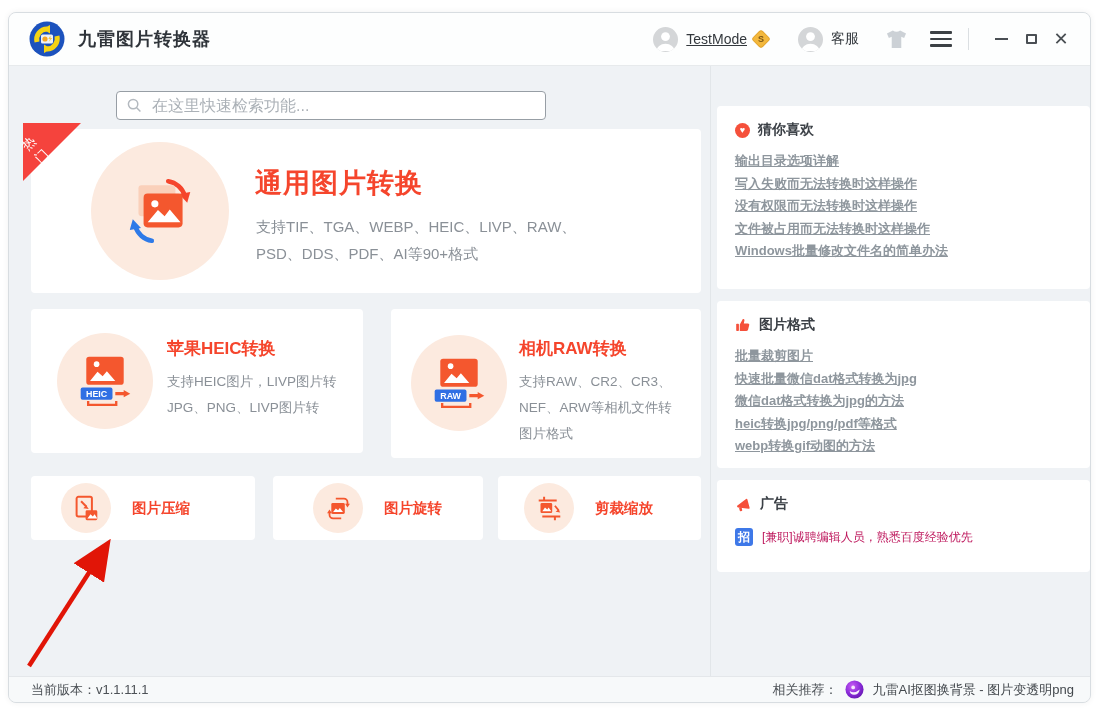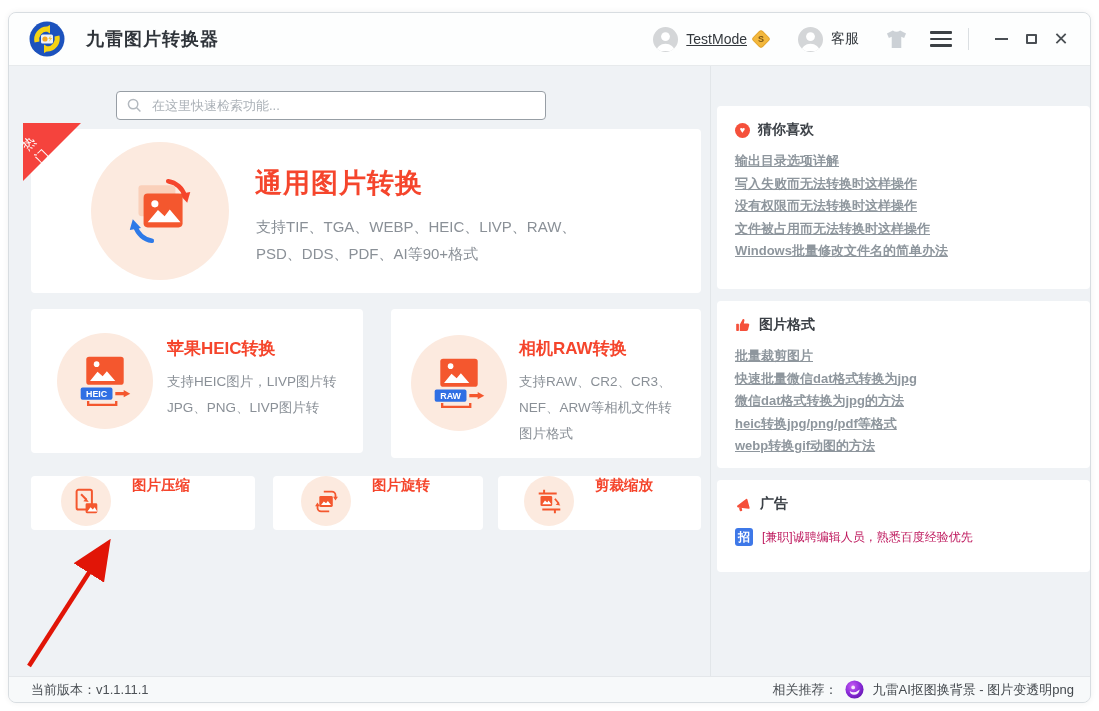--- a/index.html
+++ b/index.html
@@ -4,21 +4,21 @@
 <style>
   html,body{margin:0;padding:0;width:1099px;height:711px;background:#fff;
     font-family:"Liberation Sans","DejaVu Sans",sans-serif;-webkit-font-smoothing:antialiased;}
   *{box-sizing:border-box;}
   .window{position:absolute;left:8px;top:12px;width:1083px;height:691px;background:#eff2f5;
     border:1px solid #d8dde1;border-radius:8px;overflow:hidden;box-shadow:0 0 6px rgba(0,0,0,.06);}
   
   .header{height:53px;background:#fdfefe;border-bottom:1px solid #e7eaec;display:flex;align-items:center;
     padding:0 16px 0 20px;}
   .logo{width:36px;height:36px;flex:0 0 auto;}
-  .app-title{font-size:18px;font-weight:bold;color:#2f343a;margin-left:21px;letter-spacing:1px;}
+  .app-title{font-size:18px;font-weight:bold;color:#2f343a;margin-left:13px;letter-spacing:1px;}
   .hdr-right{margin-left:auto;display:flex;align-items:center;}
   .avatar{width:25px;height:25px;border-radius:50%;overflow:hidden;background:#d4d6d8;flex:0 0 auto;}
   .username{font-size:14px;color:#33383d;text-decoration:underline;margin:0 7px 0 8px;cursor:pointer;}
   .vip{width:14px;height:14px;background:#f3b83d;border:1px solid #e3a32a;border-radius:3px;transform:rotate(45deg);
     display:flex;align-items:center;justify-content:center;margin-right:30px;cursor:pointer;}
   .vip span{transform:rotate(-45deg);font-size:9px;font-weight:bold;color:#7d5716;}
   .service-label{font-size:14px;color:#33383d;margin:0 26px 0 8px;cursor:pointer;}
   .tshirt{margin-right:22px;cursor:pointer;display:flex;}
   .hamburger{display:flex;flex-direction:column;gap:4px;margin-right:16px;cursor:pointer;padding:3px 0;}
   .hamburger i{display:block;width:22px;height:2.5px;background:#3c4145;border-radius:1px;}
@@ -26,21 +26,21 @@
   .winbtn{width:26px;height:26px;display:flex;align-items:center;justify-content:center;cursor:pointer;margin-left:4px;}
   .btn-min i{display:block;width:13px;height:2px;background:#4a4f54;}
   .btn-max i{display:block;width:11px;height:10px;border:2px solid #4a4f54;border-radius:1px;}
   .btn-close{font-size:18px;color:#4a4f54;line-height:1;}
   
   .bodyrow{display:flex;height:610px;}
   .content{position:relative;width:702px;border-right:1px solid #e2e6e9;}
   
   .search{position:absolute;left:107px;top:25px;width:430px;height:29px;background:#fff;border:1px solid #979ea5;
     border-radius:4px;display:flex;align-items:center;padding:0 10px;}
-  .search input{border:none;outline:none;flex:1;font-size:13px;color:#333;margin-left:8px;background:transparent;
+  .search input{border:none;outline:none;flex:1;font-size:16px;color:#333;margin-left:8px;background:transparent;
     font-family:inherit;}
   .search input::placeholder{color:#abb1b7;}
   
   .card{position:absolute;background:#fff;border-radius:4px;cursor:pointer;}
   .main-card{left:22px;top:63px;width:670px;height:164px;}
   .ribbon{position:absolute;top:-6px;left:-8px;width:0;height:0;border-top:58px solid #f5433d;
     border-right:58px solid transparent;}
   .ribbon b{position:absolute;top:-49px;left:6px;transform:rotate(-45deg);color:#fff;font-size:13px;font-weight:normal;}
   .pcircle{position:absolute;border-radius:50%;background:#fceadf;display:flex;align-items:center;justify-content:center;}
   .main-card .pcircle{left:60px;top:13px;width:138px;height:138px;}
@@ -48,23 +48,23 @@
   .main-desc{position:absolute;left:225px;top:84px;font-size:15px;color:#8a9097;line-height:27px;}
   .heic-card{left:22px;top:243px;width:332px;height:144px;}
   .raw-card{left:382px;top:243px;width:310px;height:149px;}
   .sub-circle{left:26px;top:24px;width:96px;height:96px;}
   .raw-card .sub-circle{left:20px;top:26px;}
   .sub-title{position:absolute;left:136px;top:28px;font-size:17px;font-weight:bold;color:#f5452c;}
   .raw-card .sub-title{left:128px;}
   .sub-desc{position:absolute;left:136px;top:60px;font-size:13.5px;color:#8a9097;line-height:26px;}
   .raw-card .sub-desc{left:128px;}
   
-  .tool{top:410px;height:54px;display:flex;align-items:flex-start;padding-left:30px;}
+  .tool{top:410px;height:64px;display:flex;align-items:center;padding-left:30px;}
   .tool-1{left:22px;width:224px;}
-  .tool-2{left:264px;width:210px;padding-left:28px;}
+  .tool-2{left:264px;width:210px;padding-left:40px;}
   .tool-3{left:489px;width:203px;padding-left:26px;}
   .tool .pcircle{position:static;width:50px;height:50px;flex:0 0 auto;}
   .tool-label{margin-left:21px;font-size:14.5px;font-weight:bold;color:#f5452c;}
   .arrow-annot{position:absolute;left:8px;top:466px;z-index:6;pointer-events:none;}
   
   .sidebar{flex:1;padding:40px 0 0 6px;display:flex;flex-direction:column;gap:12px;}
   .side-card{background:#fff;border-radius:4px;padding:13px 18px 0 18px;overflow:hidden;}
   .sc-like{height:183px;}
   .sc-rec{height:167px;}
   .sc-ad{height:92px;}

